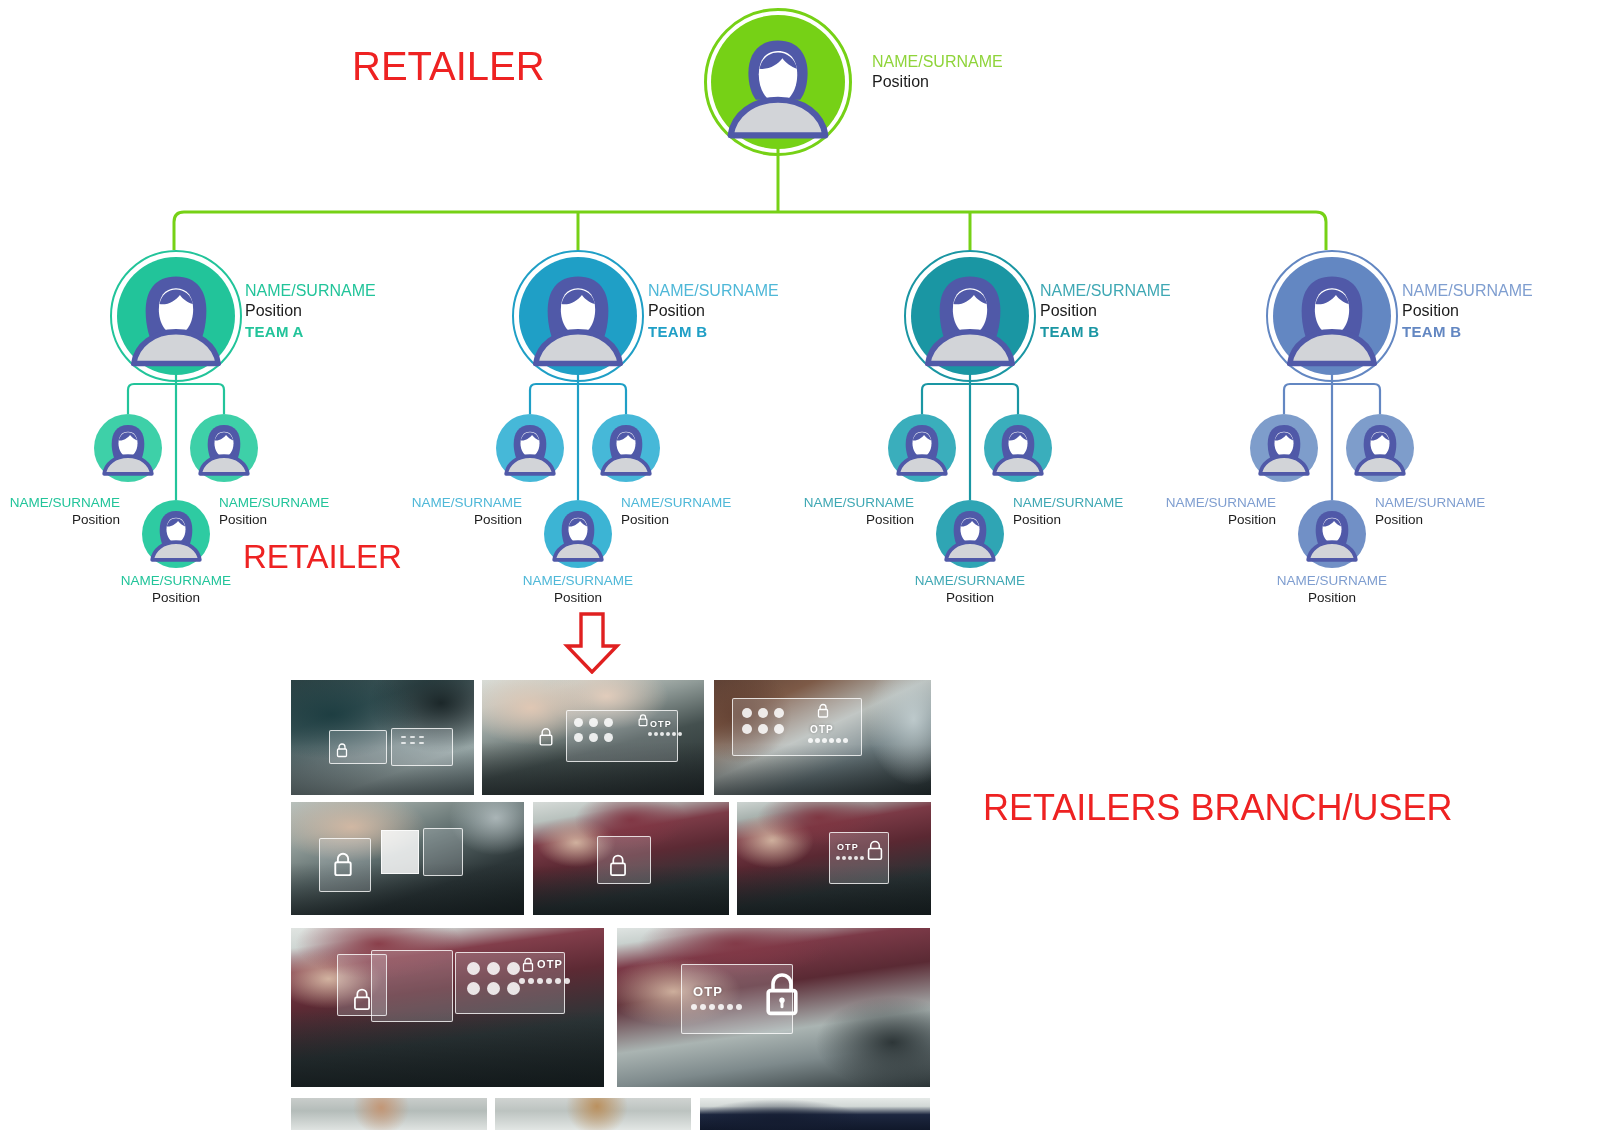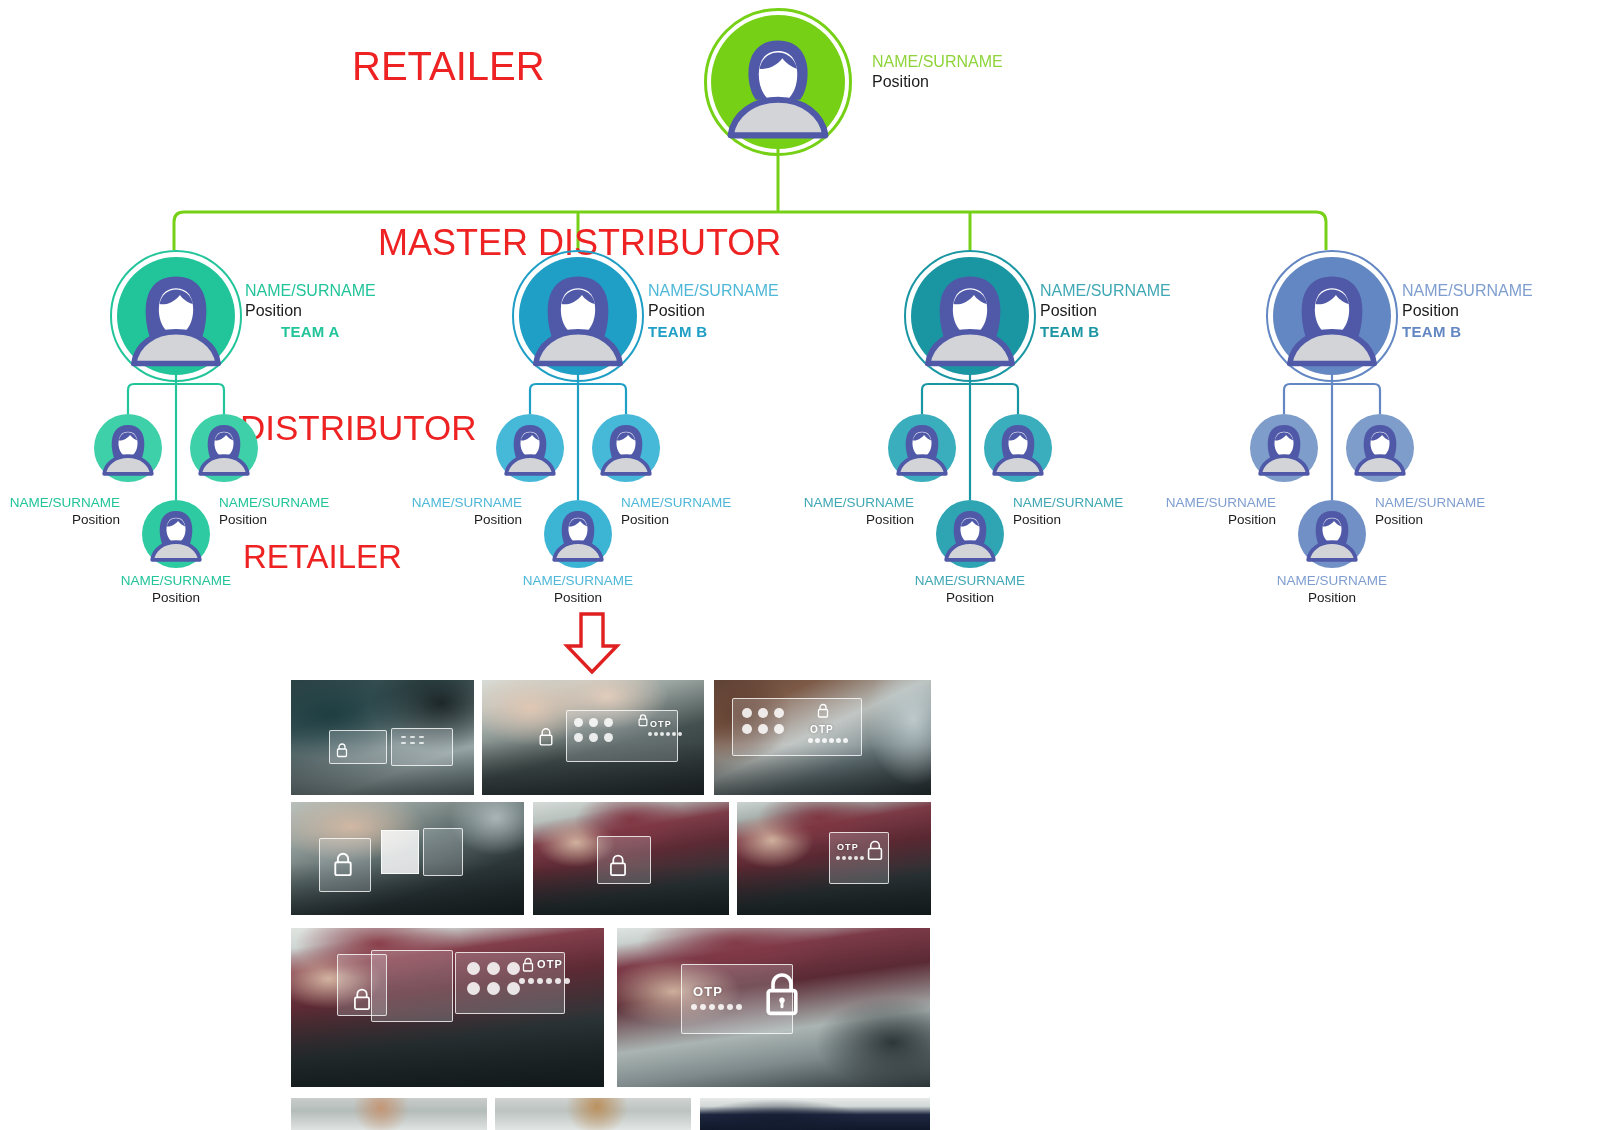--- a/index.html
+++ b/index.html
@@ -179,23 +179,22 @@
     </g>
 
     <g stroke="#6387c2" stroke-width="2.2" fill="none">
       <path d="M1332,362 L1332,384"></path>
       <path d="M1284,414 L1284,390 Q1284,384 1290,384 L1374,384 Q1380,384 1380,390 L1380,414"></path>
       <path d="M1332,384 L1332,500"></path>
     </g>
   </svg>
 
   <div class="red-label" id="label-company">RETAILER</div>
-  <div class="red-label" id="label-master">MASTER DISTRIBUTOR</div>
-  <div class="red-label" id="label-distrib">DISTRIBUTOR</div>
   <div class="red-label" id="label-retailer">RETAILER</div>
+  <div class="red-label" id="label-branch">RETAILERS BRANCH/USER</div>
 
   <div class="node" id="node-root" style="left:704px; top:8px;">
     <div class="avatar" style="width:148px;height:148px;">
       <div class="ring-outer" style="border-width:3px;border-color:#76d116;"></div>
       <div class="disc" style="inset:7px;background:#76d116;"></div>
       <svg viewBox="0 0 100 100">
         <g transform="translate(0,2)">
           <path d="M50 20 C36 20 30 30 30 42 C30 50 32 56 35 60 L65 60 C68 56 70 50 70 42 C70 30 64 20 50 20 Z" fill="#5059a8"></path>
           <path d="M50 27 C41 27 37 34 37 43 C37 53 42 62 50 62 C58 62 63 53 63 43 C63 34 59 27 50 27 Z" fill="#ffffff"></path>
           <path d="M50 28 C44 28 39 32 37.5 39 C44 40 50 36 53 32 C55 35 59 38 62.8 39 C61.5 32 56 28 50 28 Z" fill="#5059a8"></path>
@@ -219,21 +218,21 @@
           <path d="M50 27 C41 27 37 34 37 43 C37 53 42 62 50 62 C58 62 63 53 63 43 C63 34 59 27 50 27 Z" fill="#ffffff"></path>
           <path d="M50 28 C44 28 39 32 37.5 39 C44 40 50 36 53 32 C55 35 59 38 62.8 39 C61.5 32 56 28 50 28 Z" fill="#5059a8"></path>
           <path d="M50 60 C33 60 20 70 18 84 L82 84 C80 70 67 60 50 60 Z" fill="#d2d4d8" stroke="#5059a8" stroke-width="4.2" stroke-linejoin="round"></path>
         </g>
       </svg>
     </div>
   </div>
   <div class="nametag ta-l" style="left:245px; top:281px;">
     <span class="nm" style="color:#22c49a;">NAME/SURNAME</span>
     <span class="ps">Position</span>
-    <span class="tm" style="color:#22c49a;text-align:center;">TEAM A</span>
+    <span class="tm" style="color:#22c49a;">TEAM A</span>
   </div>
 
   <div class="node" style="left:94px; top:414px;">
     <div class="avatar" style="width:68px;height:68px;">
       <div class="disc" style="inset:0;background:#3ed0a8;"></div>
       <svg viewBox="0 0 100 100">
         <path d="M50 16 C33 16 26 28 26 44 C26 57 30 68 35 74 L65 74 C70 68 74 57 74 44 C74 28 67 16 50 16 Z" fill="#5059a8"></path>
         <path d="M50 26 C41 26 36 33 36 43 C36 54 42 63 50 63 C58 63 64 54 64 43 C64 33 59 26 50 26 Z" fill="#ffffff"></path>
         <path d="M50 27 C43 27 38 32 36.5 39 C43 40 50 35 53 31 C55 34 60 38 63.5 39 C62 32 57 27 50 27 Z" fill="#5059a8"></path>
         <path d="M50 62 C31 62 17 73 15 88 L85 88 C83 73 69 62 50 62 Z" fill="#d2d4d8" stroke="#5059a8" stroke-width="5.5" stroke-linejoin="round"></path>

